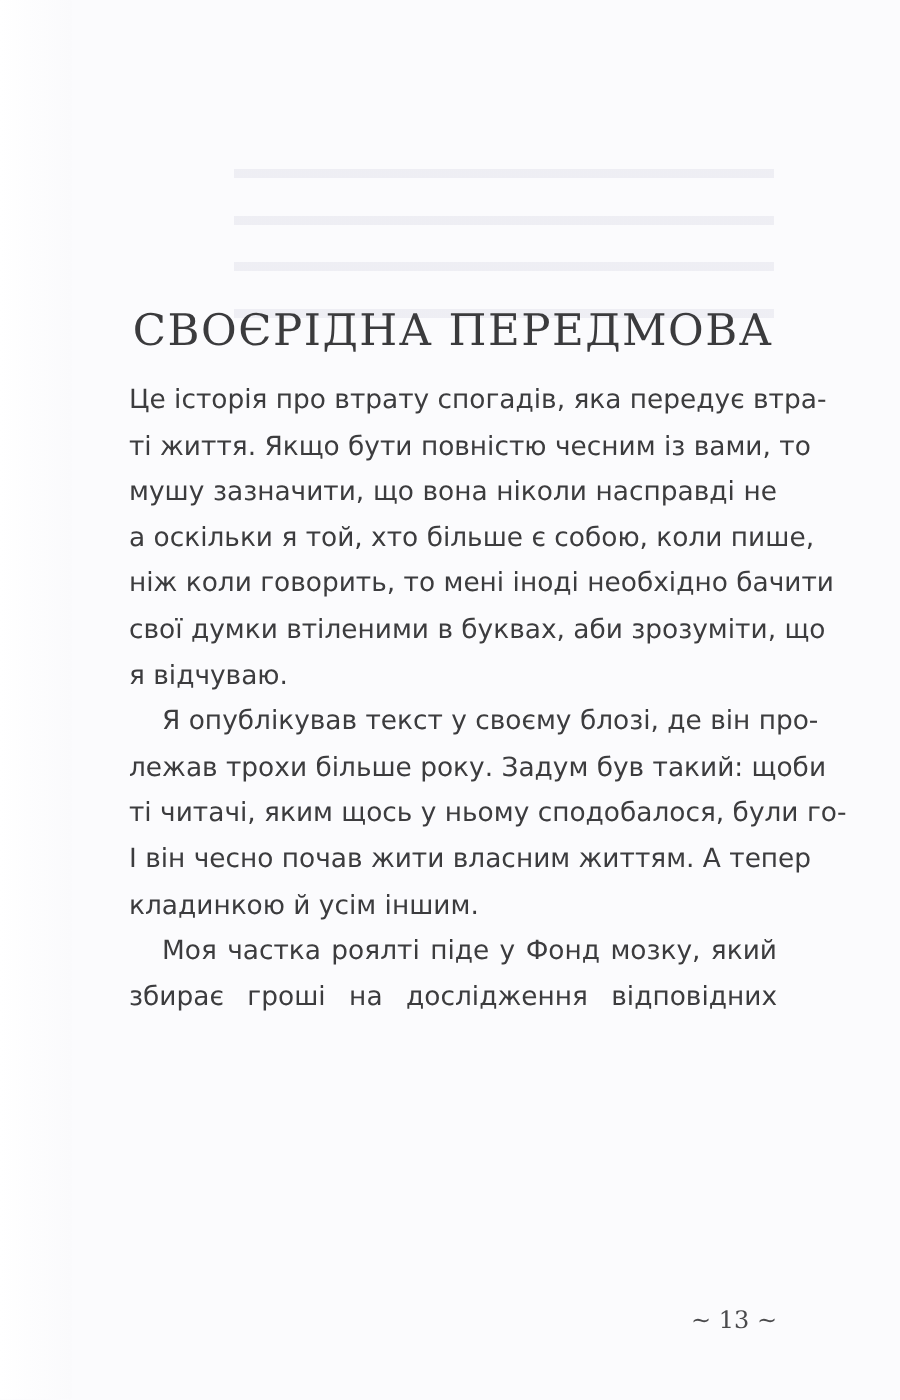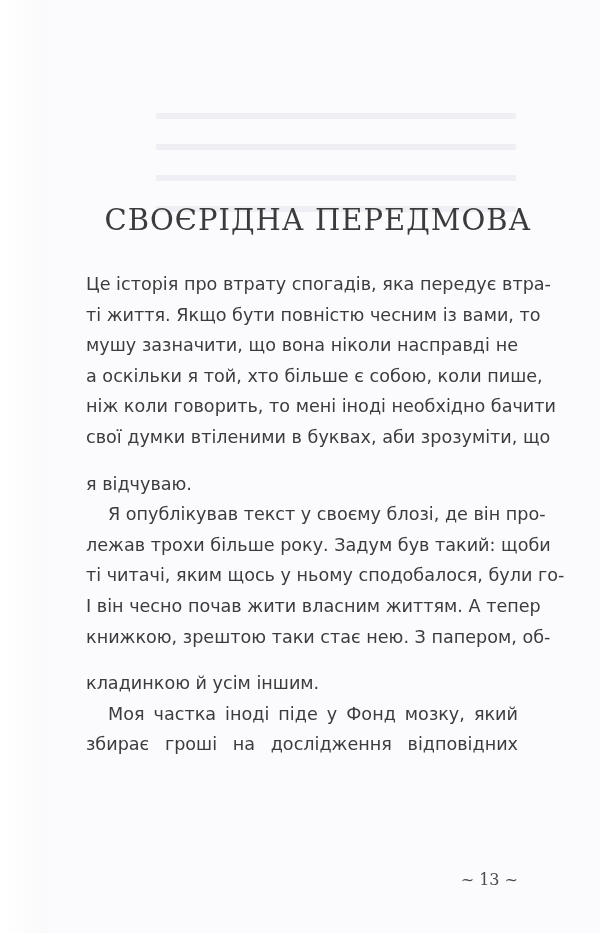--- a/index.html
+++ b/index.html
@@ -41,50 +41,49 @@
         rgba(205,205,220,0.28) 18px,
         rgba(205,205,220,0.28) 24px,
         rgba(200,200,215,0.0) 24px,
         rgba(200,200,215,0.0) 31px
       );
       pointer-events: none;
     }
     .title {
       position: absolute;
       top: 203px;
-      left: 16px;
+      left: 0;
       width: 432px;
       text-align: center;
       font-family: "DejaVu Serif", serif;
       font-size: 29px;
       letter-spacing: 1px;
       color: #3b3b3d;
       margin: 0;
       font-weight: normal;
     }
     .body-text {
       position: absolute;
-      top: 269px;
+      top: 252px;
       left: 0;
       width: 432px;
       font-family: "DejaVu Sans", sans-serif;
       font-size: 17.6px;
       line-height: 30.6px;
       color: #3c3c3e;
     }
     .line {
       display: block;
       white-space: nowrap;
       text-align: justify;
       text-align-last: justify;
       height: 30.6px;
     }
     .line.last {
       text-align-last: left;
-      margin-top: 16px;
     }
     .line.indent {
       padding-left: 22px;
     }
     .page-number {
       position: absolute;
       top: 870px;
       left: 0;
       width: 432px;
       text-align: right;
@@ -111,23 +110,22 @@
       <span class="line">а оскільки я той, хто більше є собою, коли пише,</span>
       <span class="line">ніж коли говорить, то мені іноді необхідно бачити</span>
       <span class="line">свої думки втіленими в буквах, аби зрозуміти, що</span>
       <span class="line last">я відчуваю.</span>
     </div>
     <div>
       <span class="line indent">Я опублікував текст у своєму блозі, де він про-</span>
       <span class="line">лежав трохи більше року. Задум був такий: щоби</span>
       <span class="line">ті читачі, яким щось у ньому сподобалося, були го-</span>
       <span class="line">І він чесно почав жити власним життям. А тепер</span>
-      <span class="line">книжкою, зрештою таки стає нею. З папером, об-</span>
       <span class="line last">кладинкою й усім іншим.</span>
     </div>
     <div>
-      <span class="line indent">Моя частка іноді піде у Фонд мозку, який</span>
+      <span class="line indent">Моя частка роялті піде у Фонд мозку, який</span>
       <span class="line">збирає гроші на дослідження відповідних</span>
     </div>
   </div>
 
   <div class="page-number">~ 13 ~</div>
 </div>
 
 </body></html>

